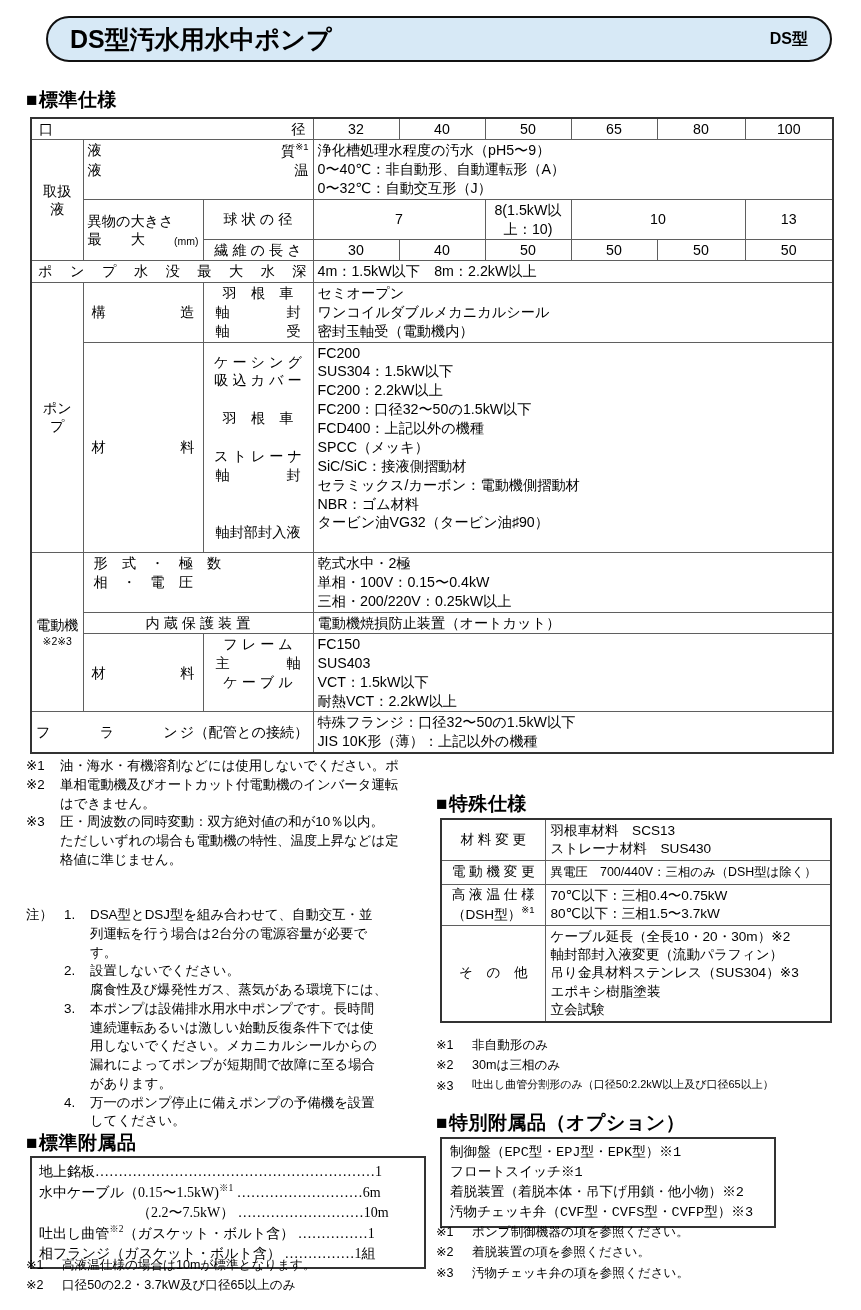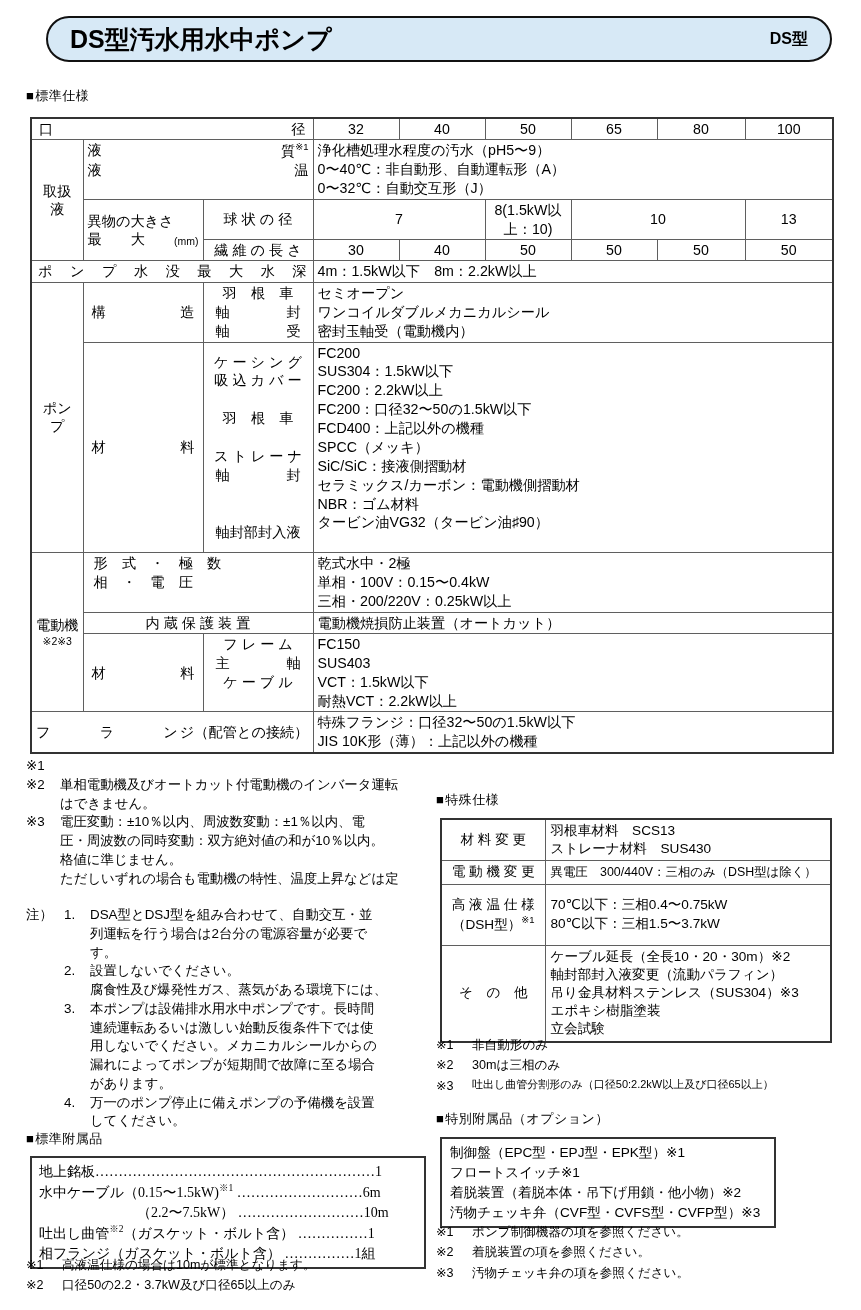--- a/index.html
+++ b/index.html
@@ -20,21 +20,21 @@
     border:2px solid #111;
     border-radius:23px;
     background:#d7e9f6;
     display:flex; align-items:center; justify-content:space-between;
     padding:0 22px;
   }
   .banner-title { font-size:25px; font-weight:bold; letter-spacing:0px; }
   .banner-model { font-size:16px; font-weight:bold; }
 
   
-  .sec-head { font-size:13px; font-weight:normal; letter-spacing:0.5px; }
+  .sec-head { font-size:19px; font-weight:bold; letter-spacing:0.5px; }
   .sq::before { content:"■"; margin-right:1px; }
 
   
   table { border-collapse:collapse; table-layout:fixed; }
   .spec-tbl { width:100%; }
   .spec-tbl td {
     border:1px solid #5f5f5f;
     padding:1px 4px;
     font-size:14.2px;
     vertical-align:middle;
@@ -86,21 +86,21 @@
   .sp-tbl td {
     border:1px solid #5f5f5f; padding:2px 5px;
     font-size:13.6px; line-height:1.34; vertical-align:middle;
   }
   .sp-lbl { width:104px; }
   #sp-notes { position:absolute; left:436px; top:1035px; width:404px; }
 
   #opt-head { position:absolute; left:436px; top:1110px; }
   #opt-box {
     position:absolute; left:440px; top:1137px; width:336px;
-    border:2px solid #333; padding:4px 8px 4px 8px;
+    border:2px solid #333; padding:4px 8px 4px 8px;font-family:Liberation Mono, monospace;
   }
   .opt-line { font-size:13.6px; line-height:1.46; white-space:nowrap; }
   #opt-notes { position:absolute; left:436px; top:1222px; width:404px; }
 </style>
 </head>
 <body>
 
 <div class="banner-wrap">
   <div class="banner" style="background: rgb(215, 233, 246); text-align: right;">
     <div class="banner-title">DS型汚水用水中ポンプ</div>
@@ -326,36 +326,36 @@
     </td>
   </tr>
 </tbody>
     </table>
 </div>
 
 <div id="left-notes" class="note-list">
   <div class="note-row">
     <div class="note-mark">※1</div>
     <div class="note-body">
+      <div>油・海水・有機溶剤などには使用しないでください。ポ</div>
     </div>
   </div>
   <div class="note-row">
     <div class="note-mark">※2</div>
     <div class="note-body">
       <div>単相電動機及びオートカット付電動機のインバータ運転</div>
       <div>はできません。</div>
     </div>
   </div>
   <div class="note-row">
     <div class="note-mark">※3</div>
     <div class="note-body">
-      <div>電圧変動：±10％以内、周波数変動：±1％以内、電</div>
       <div>圧・周波数の同時変動：双方絶対値の和が10％以内。</div>
+      <div>ただしいずれの場合も電動機の特性、温度上昇などは定</div>
       <div>格値に準じません。</div>
-      <div>ただしいずれの場合も電動機の特性、温度上昇などは定</div>
     </div>
   </div>
 </div>
 
 <div id="notes-chu" class="note-list">
   <div style="display:flex">
     <div style="flex:0 0 38px">注）</div>
     <div style="flex:1 1 auto">
       <div class="sub-row">
         <div class="sub-mark">1.</div>
@@ -428,24 +428,24 @@
   <tbody>
         <tr>
     <td class="sp-lbl ctr">材 料 変 更</td>
     <td>
       <div>羽根車材料　SCS13</div>
       <div>ストレーナ材料　SUS430</div>
     </td>
   </tr>
   <tr>
     <td class="sp-lbl ctr">電 動 機 変 更</td>
-    <td class="tiny" style="font-size:12.4px">異電圧　300/440V：三相のみ（DSH型は除く）</td>
-  </tr>
-  <tr>
-    <td class="sp-lbl ctr" style="padding:11px 3px">
+    <td class="tiny" style="font-size:12.4px">異電圧　700/440V：三相のみ（DSH型は除く）</td>
+  </tr>
+  <tr>
+    <td class="sp-lbl ctr" style="padding:1px 3px">
       <div>高 液 温 仕 様</div>
       <div><span>（DSH型）</span><span class="sup">※1</span></div>
     </td>
     <td>
       <div>70℃以下：三相0.4〜0.75kW</div>
       <div>80℃以下：三相1.5〜3.7kW</div>
     </td>
   </tr>
   <tr>
     <td class="sp-lbl ctr">そ　の　他</td>

